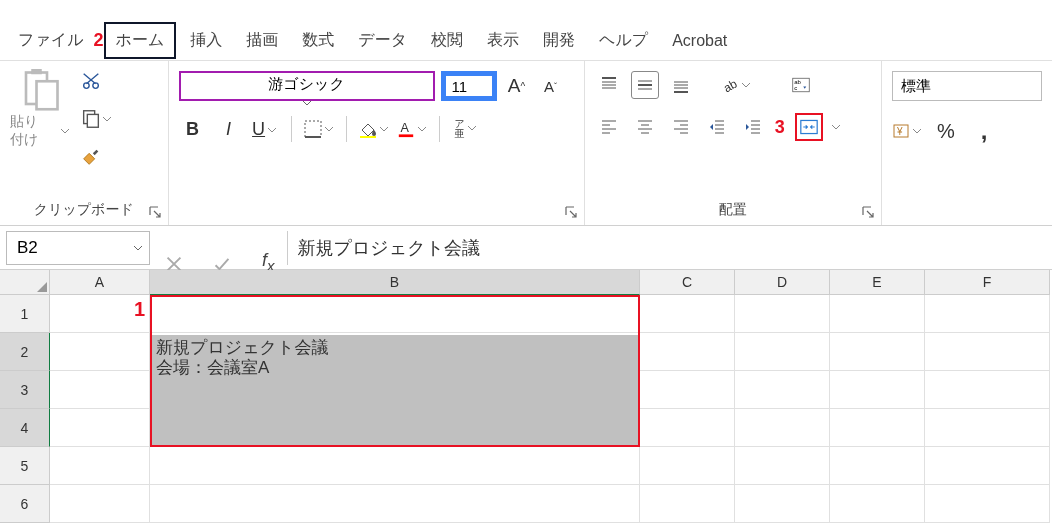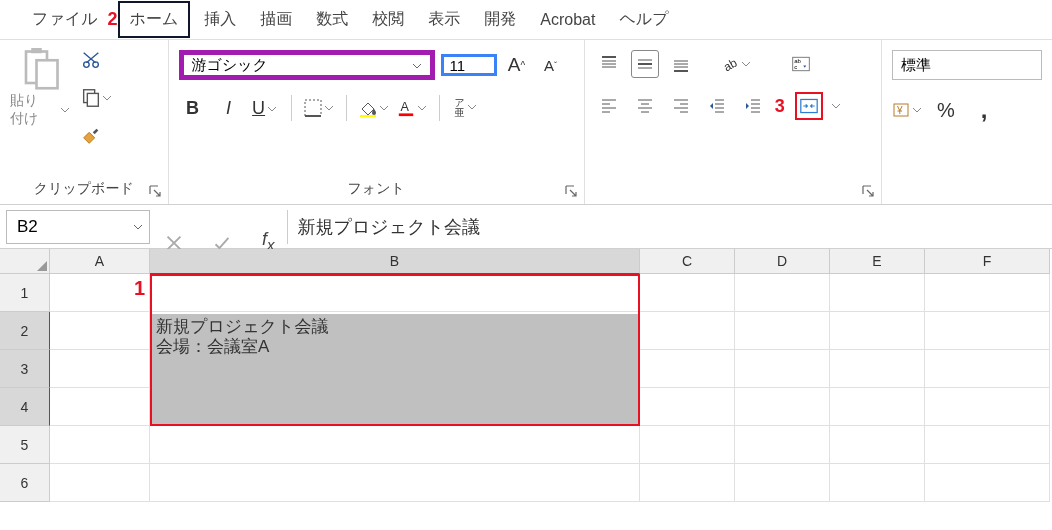--- a/index.html
+++ b/index.html
@@ -10,23 +10,24 @@
       height: 530px;
       overflow: hidden;
       user-select: none;
     }
     
     
     .menubar {
       display: flex;
       align-items: center;
       height: 40px;
-      padding: 0 22px;
+      padding: 0 8px;
       gap: 4px;
       border-bottom: 1px solid #e0e0e0;
+      margin-top: 21px;
     }
     .menubar .menu-item {
       padding: 6px 10px;
       font-size: 16px;
       color: #444;
       cursor: pointer;
     }
     .menubar .red-callout {
       color: #e81123;
       font-weight: bold;
@@ -87,34 +88,35 @@
     .paste-btn svg { width: 42px; height: 46px; }
     .paste-label-row { display: flex; align-items: center; gap: 10px; font-size: 14px; }
     .paste-label-row svg { width:10px;height:10px;}
     .clip-small { display: flex; flex-direction: column; gap: 14px; padding-top: 2px;}
     .clip-small div { height: 24px; display:flex; align-items:center;}
     .clip-small svg { width: 22px; height: 22px; }
 
     
     .font-row1 { display: flex; align-items: center; gap: 6px; margin-bottom: 14px; margin-top:4px;}
     .font-name {
-      border: 5px solid #a21caf;
+      border: 2px solid #a21caf;
       height: 30px;
       width: 256px;
       padding: 2px 8px;
       font-size: 15px;
       display: flex;
       align-items: center;
       justify-content: space-between;
       background:#fff;
+      flex-direction:column;
     }
     .font-name .chev svg{width:10px;height:10px;}
     .font-size {
-      border: 3px solid #3b82f6;
-      height: 22px;
+      border: 5px solid #3b82f6;
+      height: 30px;
       width: 56px;
       padding: 2px 6px;
       font-size: 15px;
       display: flex;
       align-items: center;
       justify-content: space-between;
     }
     .icon-btn {
       display: flex;
       align-items: center;
@@ -245,25 +247,26 @@
 </head>
 <body>
 
 <div class="menubar">
   <span class="menu-item">ファイル</span>
   <span class="red-callout">2</span>
   <span class="menu-item active">ホーム</span>
   <span class="menu-item">挿入</span>
   <span class="menu-item">描画</span>
   <span class="menu-item">数式</span>
+  <span class="menu-item">データ</span>
   <span class="menu-item">校閲</span>
   <span class="menu-item">表示</span>
   <span class="menu-item">開発</span>
+  <span class="menu-item">ヘルプ</span>
   <span class="menu-item">Acrobat</span>
-  <span class="menu-item">ヘルプ</span>
 </div>
 
 <div class="ribbon">
 
   <div class="ribbon-group" style="width:170px;">
     <div class="group-main">
       <div class="clipboard-top">
         <div class="paste-btn">
           <svg viewBox="0 0 24 26">
               <rect x="4" y="3" width="12" height="18" fill="none" stroke="#bbb" stroke-width="1.5"></rect>
@@ -366,21 +369,20 @@
                 <path d="M1 3l4 4 4-4" fill="none" stroke="#888"></path>
               </svg></span>
           </div>
         <div class="vsep"></div>
         <div class="icon-btn split" style="font-size:10px;line-height:10px;white-space:pre;text-align:center;"><span>ア
 亜</span><span class="mini-chev"><svg viewBox="0 0 10 10">
                 <path d="M1 3l4 4 4-4" fill="none" stroke="#888"></path>
               </svg></span></div>
       </div>
     </div>
-    <div class="group-label">フォント</div>
     <div class="launcher"><svg viewBox="0 0 14 14">
           <path d="M2 2h8M2 2v8M6 6l6 6M12 8v4h-4" fill="none" stroke="#666" stroke-width="1.2"></path>
         </svg></div>
   </div>
 
   <div class="ribbon-group" style="width:300px;">
     <div class="group-main">
       <div class="align-row">
         <div class="icon-btn">
             <svg viewBox="0 0 18 18">
@@ -472,20 +474,21 @@
             <svg viewBox="0 0 22 18" width="22">
               <rect x="1" y="1" width="20" height="16" fill="none" stroke="#2b7cd3" stroke-width="1.5"></rect>
               <path d="M4 9h5m-2 -2l2 2-2 2M18 9h-5m2-2l-2 2 2 2" stroke="#2b7cd3" fill="none" stroke-width="1.5"></path>
             </svg>
           </div>
         <span class="mini-chev"><svg viewBox="0 0 10 10" width="10">
               <path d="M1 3l4 4 4-4" fill="none" stroke="#888"></path>
             </svg></span>
       </div>
     </div>
+    <div class="group-label">配置</div>
     <div class="launcher"><svg viewBox="0 0 14 14">
           <path d="M2 2h8M2 2v8M6 6l6 6M12 8v4h-4" fill="none" stroke="#666" stroke-width="1.2"></path>
         </svg></div>
   </div>
 
   <div class="ribbon-group" style="width:170px;border-right:none;">
     <div class="group-main">
       <div class="num-row1">
         <div class="numfmt">
           <span>標準</span>

